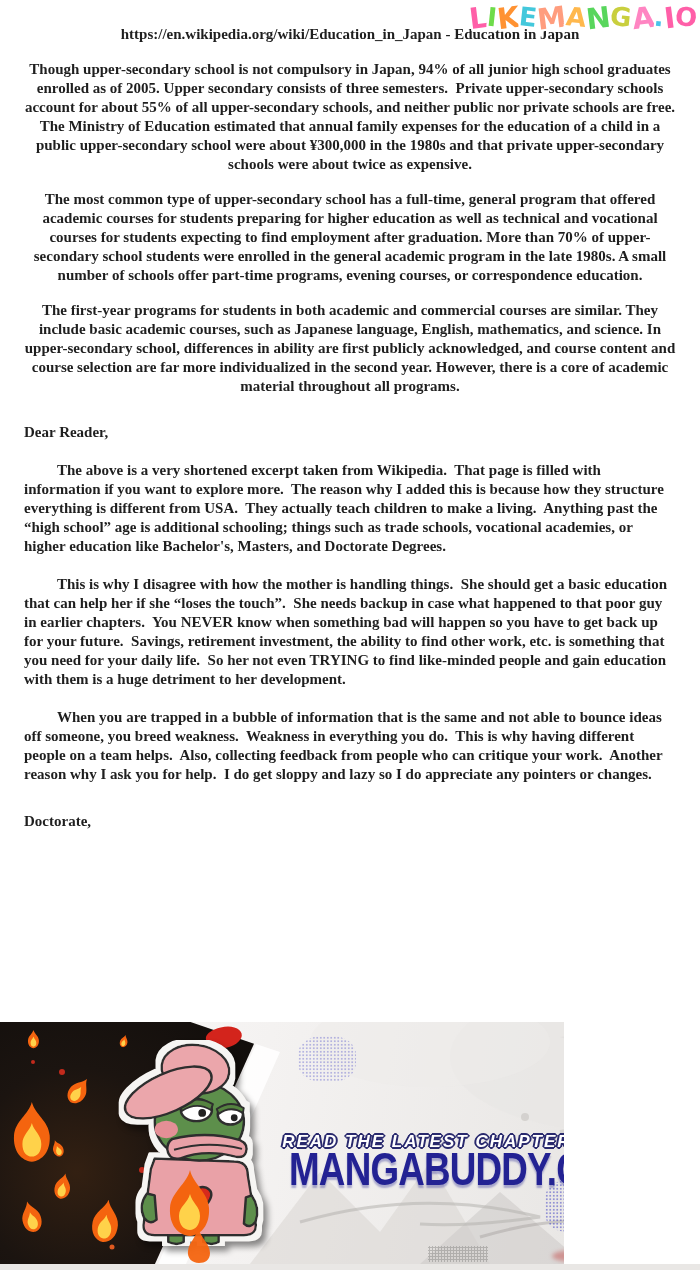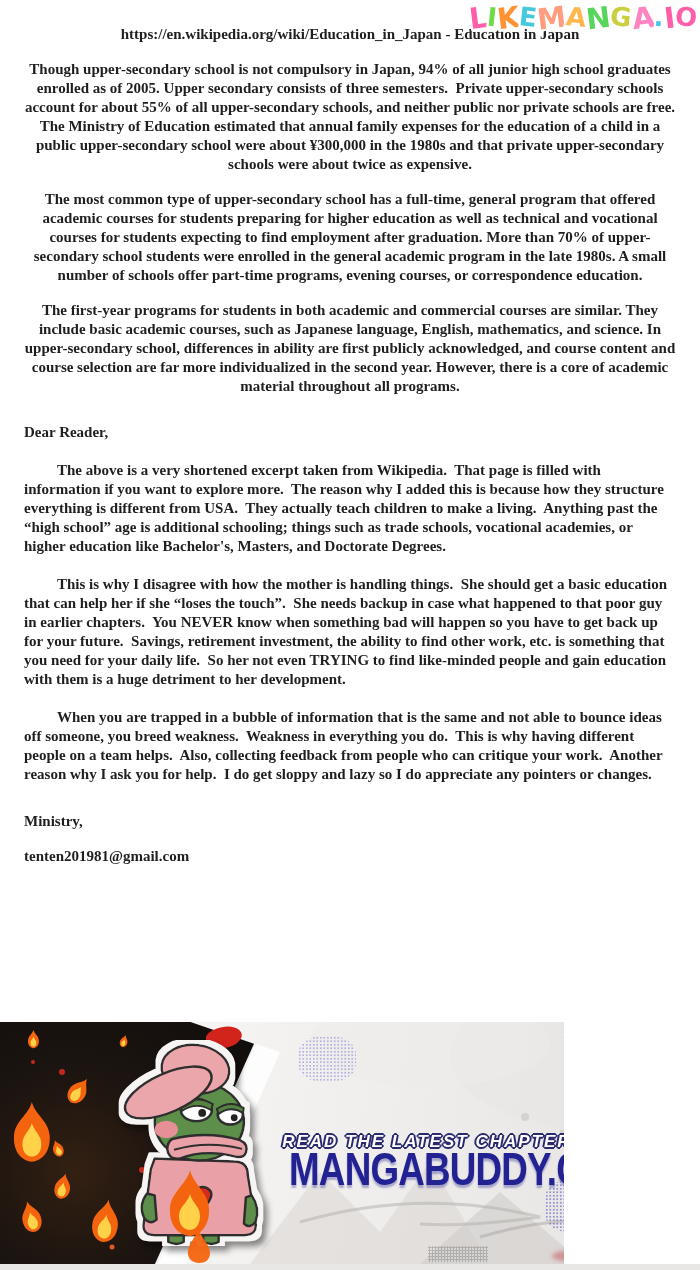--- a/index.html
+++ b/index.html
@@ -73,22 +73,21 @@
 
   <div class="article">
     <p class="para centered">https://en.wikipedia.org/wiki/Education_in_Japan - Education in Japan</p>
     <p class="para centered">Though upper-secondary school is not compulsory in Japan, 94% of all junior high school graduates enrolled as of 2005. Upper secondary consists of three semesters.  Private upper-secondary schools account for about 55% of all upper-secondary schools, and neither public nor private schools are free. The Ministry of Education estimated that annual family expenses for the education of a child in a public upper-secondary school were about ¥300,000 in the 1980s and that private upper-secondary schools were about twice as expensive.</p>
     <p class="para centered">The most common type of upper-secondary school has a full-time, general program that offered academic courses for students preparing for higher education as well as technical and vocational courses for students expecting to find employment after graduation. More than 70% of upper-secondary school students were enrolled in the general academic program in the late 1980s. A small number of schools offer part-time programs, evening courses, or correspondence education.</p>
     <p class="para centered">The first-year programs for students in both academic and commercial courses are similar. They include basic academic courses, such as Japanese language, English, mathematics, and science. In upper-secondary school, differences in ability are first publicly acknowledged, and course content and course selection are far more individualized in the second year. However, there is a core of academic material throughout all programs.</p>
     <p class="para greeting">Dear Reader,</p>
     <p class="para letter-para">The above is a very shortened excerpt taken from Wikipedia.  That page is filled with information if you want to explore more.  The reason why I added this is because how they structure everything is different from USA.  They actually teach children to make a living.  Anything past the “high school” age is additional schooling; things such as trade schools, vocational academies, or higher education like Bachelor's, Masters, and Doctorate Degrees.</p>
     <p class="para letter-para">This is why I disagree with how the mother is handling things.  She should get a basic education that can help her if she “loses the touch”.  She needs backup in case what happened to that poor guy in earlier chapters.  You NEVER know when something bad will happen so you have to get back up for your future.  Savings, retirement investment, the ability to find other work, etc. is something that you need for your daily life.  So her not even TRYING to find like-minded people and gain education with them is a huge detriment to her development.</p>
     <p class="para letter-para">When you are trapped in a bubble of information that is the same and not able to bounce ideas off someone, you breed weakness.  Weakness in everything you do.  This is why having different people on a team helps.  Also, collecting feedback from people who can critique your work.  Another reason why I ask you for help.  I do get sloppy and lazy so I do appreciate any pointers or changes.</p>
-    <p class="para closing">Ministry,</p>
-    <p class="para email">tenten201981@gmail.com</p>
+    <p class="para closing">Doctorate,</p>
   </div>
 
   <div class="banner">
 
     <svg class="light-art" width="700" height="242">
       <ellipse cx="620" cy="35" rx="170" ry="75" fill="#e8e6e4" opacity="0.55"></ellipse>
       <ellipse cx="430" cy="20" rx="120" ry="45" fill="#eeecea" opacity="0.5"></ellipse>
       <path d="M700,60 L560,15 L700,0 Z" fill="#dedbd9" opacity="0.5"></path>
       <path d="M250,242 L320,150 L380,210 L430,140 L490,242 Z" fill="#d8d5d2" opacity="0.55"></path>
       <path d="M420,242 L500,170 L570,230 L640,160 L700,220 L700,242 Z" fill="#cfccc9" opacity="0.6"></path>

